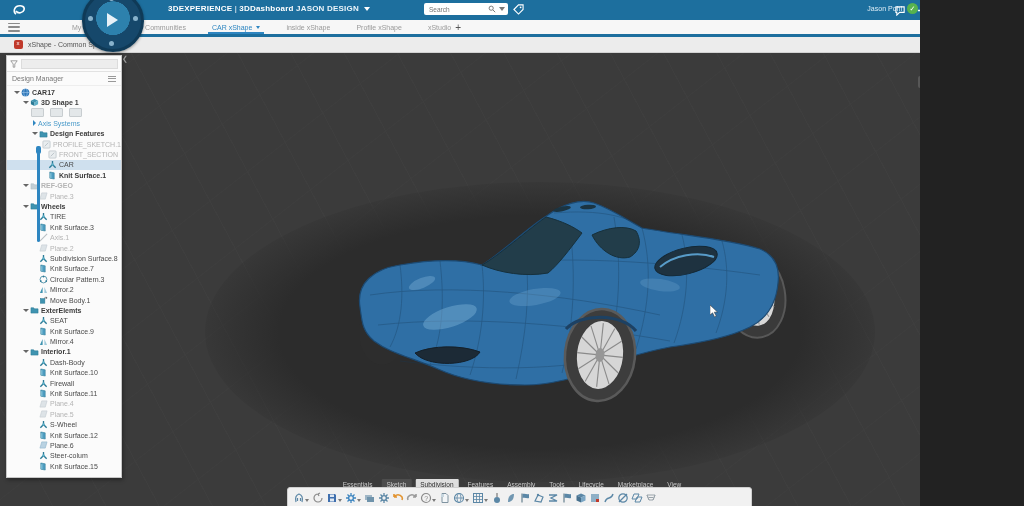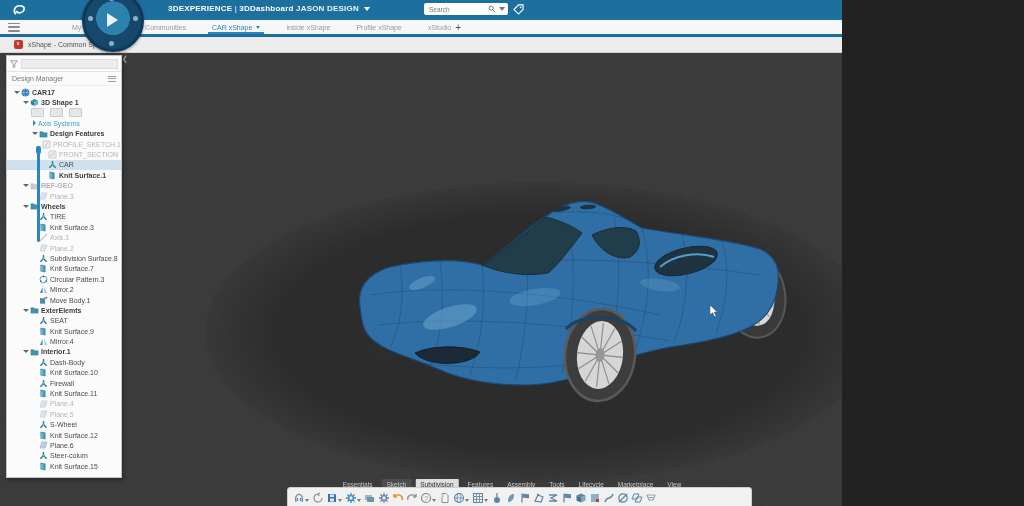--- a/index.html
+++ b/index.html
@@ -1,16 +1,16 @@
 <!DOCTYPE html>
 <html><head>
 <meta charset="utf-8">
 <style>
   html,body{margin:0;padding:0;background:#222;}
-  #app{position:relative;width:842px;height:506px;overflow:hidden;
+  #app{position:relative;width:920px;height:506px;overflow:hidden;
        font-family:"Liberation Sans",sans-serif;background:#000000;}
   
   #topbar{position:absolute;left:0;top:0;width:1024px;height:20px;background:#1d6f9e;z-index:30;}
   #brand{position:absolute;left:168px;top:4px;color:#fff;font-size:8px;letter-spacing:.2px;}
   #brand b{font-weight:bold;}
   #dash-name{color:#eaf4fa;font-weight:bold;}
   .chev-down{display:inline-block;width:0;height:0;border-left:3px solid transparent;border-right:3px solid transparent;border-top:4px solid #fff;vertical-align:middle;margin-left:3px;}
   #logo3ds{position:absolute;left:12px;top:2px;width:20px;height:16px;}
   #searchwrap{position:absolute;left:424px;top:3px;display:flex;align-items:center;gap:5px;}
   #searchbox{width:78px;height:12px;background:#fff;border-radius:2px;display:flex;align-items:center;padding:0 3px;}

